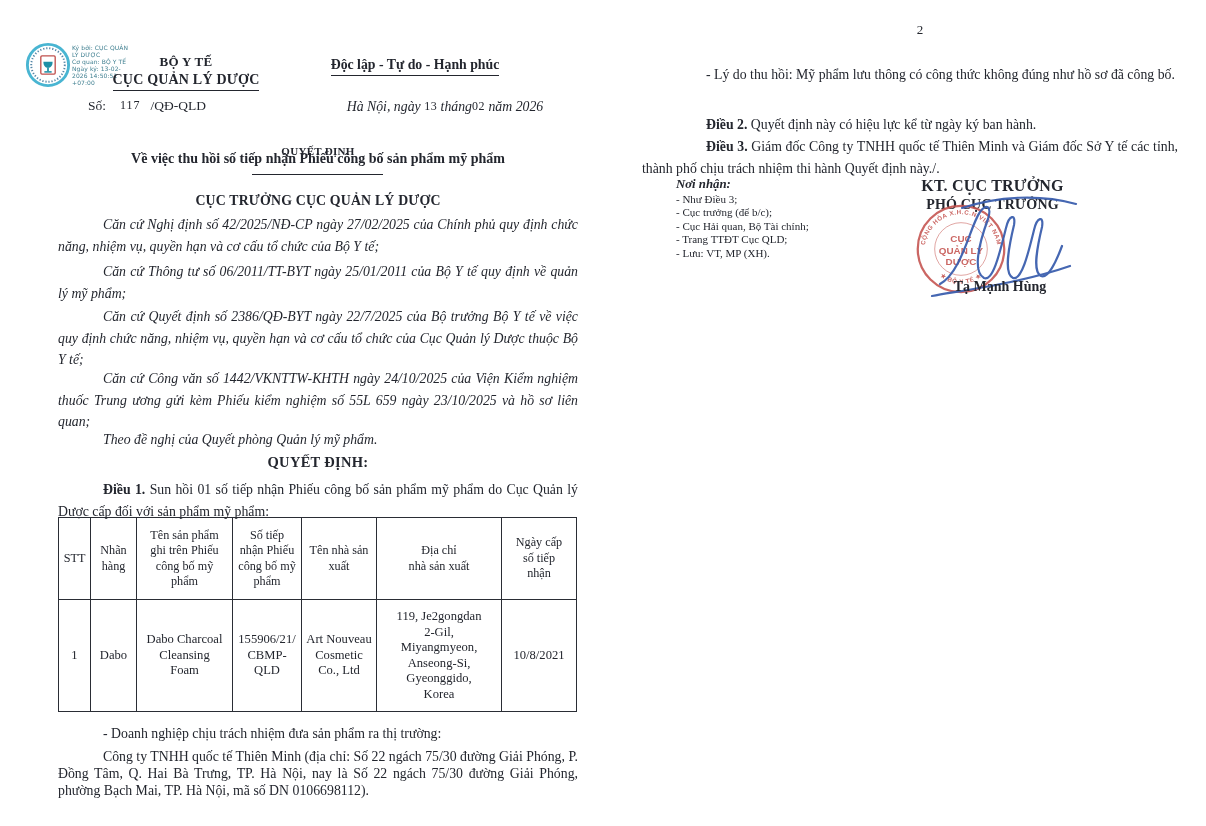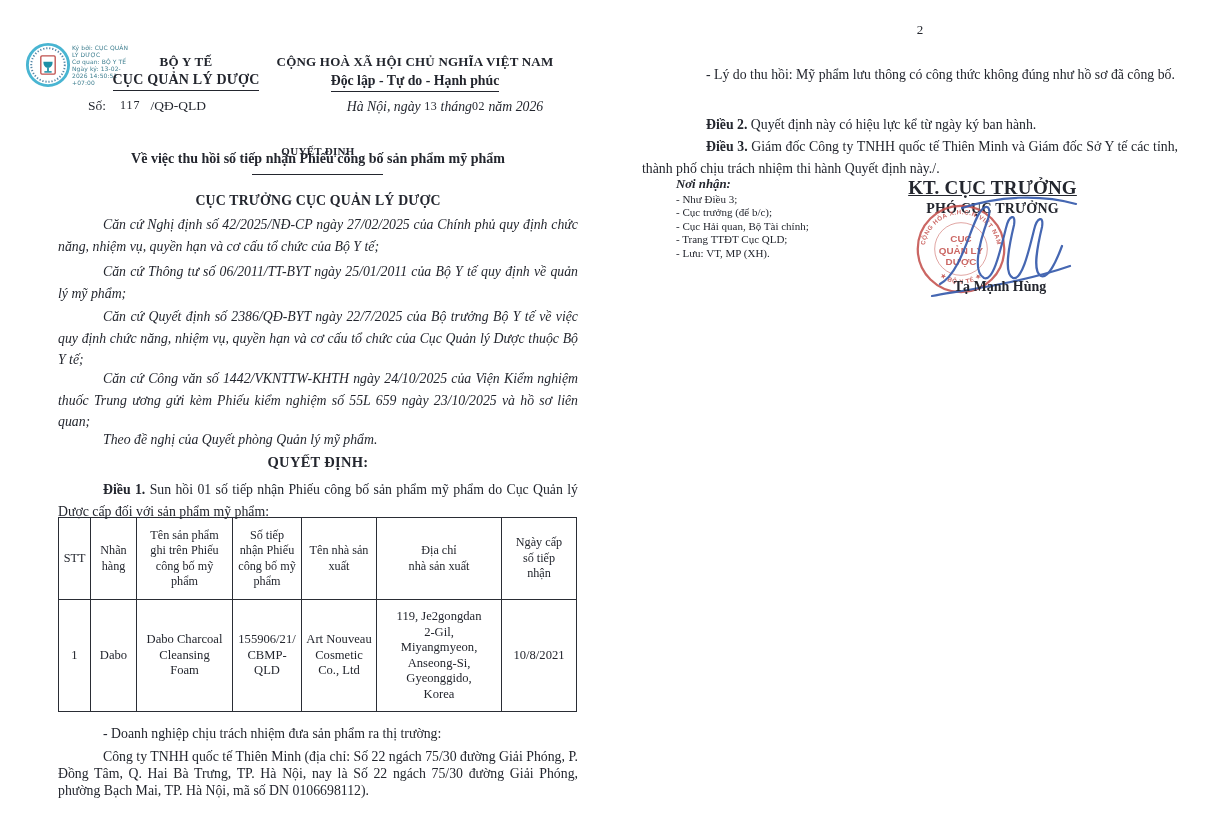--- a/index.html
+++ b/index.html
@@ -62,21 +62,21 @@
   .p2-par { left:642px; width:536px; font-size:13.8px; line-height:22px; text-indent:64px; }
   .reason { top:64px; }
   .art2 { top:114px; }
   .art3 { top:136px; }
 
   .recipients { left:676px; top:177px; width:240px; }
   .recipients .label { font-size:12.8px; font-weight:bold; font-style:italic; }
   .recipients .item { font-size:11px; line-height:13px; margin-top:0.5px; }
 
   .signoff { left:900px; top:177px; width:185px; text-align:center; }
-  .signoff .kt { font-size:19px; font-weight:bold; letter-spacing:0.2px;text-decoration:underline; }
+  .signoff .kt { font-size:16px; font-weight:bold; letter-spacing:0.2px; }
   .signoff .pho { font-size:14px; font-weight:bold; letter-spacing:0.2px; margin-top:2px; }
   .sig-name { left:935px; top:279px; width:130px; text-align:center; font-size:14px; font-weight:bold; }
 
   .stamp-wrap { left:914px; top:202px; width:94px; height:94px; opacity:0.88; }
   .sig-wrap { left:928px; top:192px; width:158px; height:108px; }
 </style>
 </head>
 <body>
 
 <div class="canvas">
@@ -103,21 +103,20 @@
 
     <div class="abs hdr-left ctr">
       <div class="ministry">BỘ Y TẾ</div>
       <span class="agency">CỤC QUẢN LÝ DƯỢC</span>
     </div>
     <div class="abs so-line">
       <span>Số:</span><span class="so-num">117</span><span>/QĐ-QLD</span>
     </div>
 
     <div class="abs hdr-right ctr">
-      <div class="country">CỘNG HOÀ XÃ HỘI CHỦ NGHĨA VIỆT NAM</div>
       <span class="motto">Độc lập - Tự do - Hạnh phúc</span>
     </div>
     <div class="abs date-line i">
       <span>Hà Nội, ngày</span>
       <span class="ins">13</span>
       <span>tháng</span><span class="ins">02</span>
       <span>năm 2026</span>
     </div>
 
     <div class="abs doc-title ctr b">QUYẾT ĐỊNH</div>

